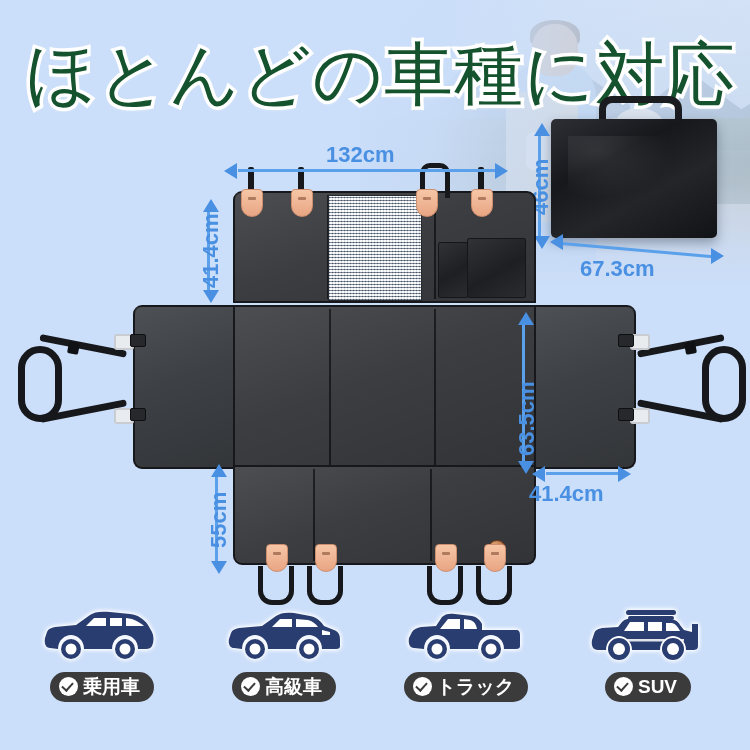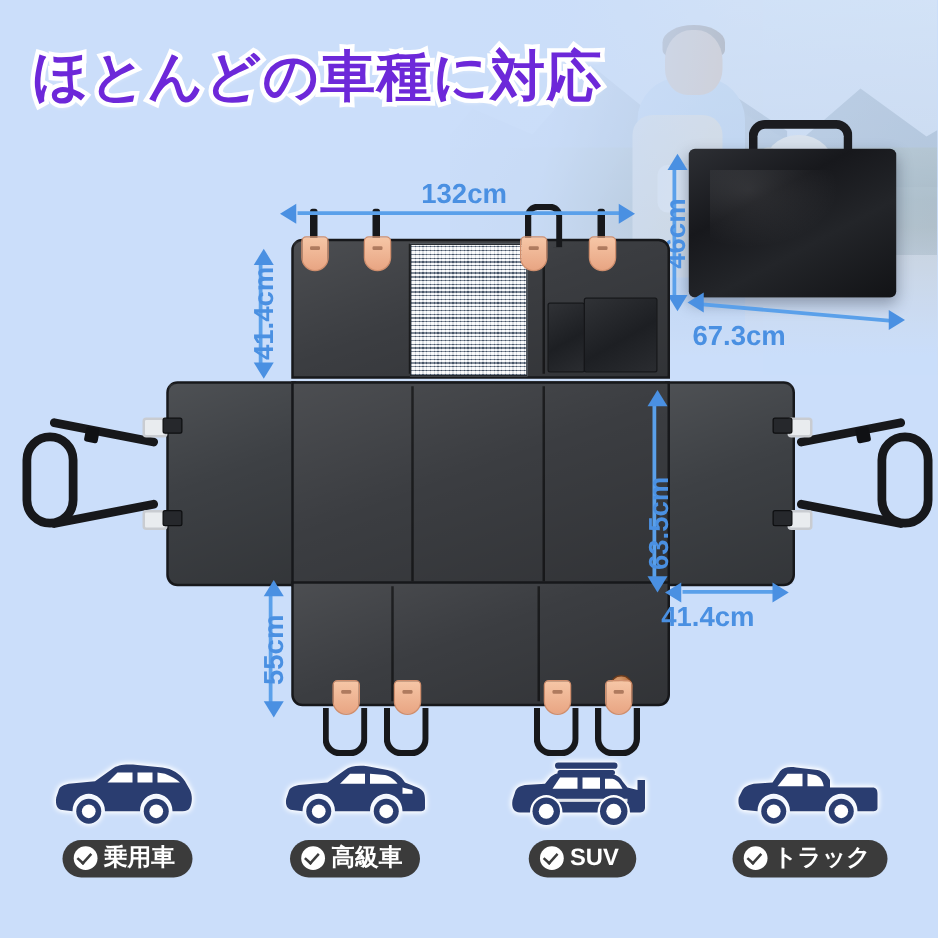--- a/index.html
+++ b/index.html
@@ -47,22 +47,22 @@
   .hero-arm{position:absolute;left:222px;top:168px;width:110px;height:34px;
     background:#a8c3dd;border-radius:18px;transform:rotate(-6deg);}
   .hero-fade{position:absolute;inset:0;
     background:linear-gradient(100deg,#cbdefa 0%,rgba(203,222,250,.92) 22%,rgba(203,222,250,.42) 52%,rgba(203,222,250,.20) 100%);}
   .hero-fade-b{position:absolute;left:0;right:0;bottom:-2px;height:120px;
     background:linear-gradient(180deg,rgba(203,222,250,0) 0%,#cbdefa 86%);}
 
   
   .headline{
     position:absolute;left:26px;top:40px;
-    font-size:44px;font-weight:700;letter-spacing:1px;line-height:1;
-    color:#6d28d9;white-space:nowrap;
+    font-size:69px;font-weight:400;letter-spacing:1px;line-height:1;
+    color:#14532d;white-space:nowrap;
     -webkit-text-stroke:7px #ffffff;paint-order:stroke fill;
     text-shadow:0 2px 4px rgba(255,255,255,.85);
   }
 
   
   .bag{position:absolute;left:551px;top:119px;width:166px;height:119px;}
   .bag-body{position:absolute;inset:0;border-radius:5px;
     background:linear-gradient(152deg,#2d2f34 0%,#17181c 34%,#232529 62%,#121316 100%);
     box-shadow:0 5px 12px rgba(20,30,50,.35);}
   .bag-sheen{position:absolute;left:10%;top:14%;width:62%;height:52%;
@@ -191,21 +191,21 @@
   </div>
 
   <div class="dim-v" style="left:538px;top:134px;height:104px;"></div>
   <div class="av av-u" style="left:534px;top:123px;"></div>
   <div class="av av-d" style="left:534px;top:236px;"></div>
   <div class="dim-label vert" style="left:528px;top:215px;">46cm</div>
 
   <div class="dim-h" style="left:562px;top:242px;width:152px;transform:rotate(5deg);transform-origin:left center;"></div>
   <div class="ah ah-l" style="left:550px;top:234px;"></div>
   <div class="ah ah-r" style="left:711px;top:248px;"></div>
-  <div class="dim-label" style="left:554px;top:256px;">67.3cm</div>
+  <div class="dim-label" style="left:580px;top:256px;">67.3cm</div>
 
   <div class="cover">
 
     <div class="panel p-back">
       <div class="panel-sheen"></div>
       <div class="seam-v" style="left:92px;"></div>
       <div class="seam-v" style="left:199px;"></div>
       <div class="mesh" style="left:93px;top:2px;width:92px;height:104px;"></div>
       <div class="pocket" style="left:203px;top:49px;width:28px;height:54px;"></div>
       <div class="pocket" style="left:232px;top:45px;width:57px;height:58px;"></div>
@@ -290,21 +290,21 @@
       <div class="clip" style="left:104px;top:14px;"></div>
       <div class="clip" style="left:104px;top:88px;"></div>
       <div class="anchor" style="left:120px;top:14px;"></div>
       <div class="anchor" style="left:120px;top:88px;"></div>
     </div>
   </div>
 
   <div class="dim-h" style="left:238px;top:169px;width:259px;"></div>
   <div class="ah ah-l" style="left:224px;top:163px;"></div>
   <div class="ah ah-r" style="left:495px;top:163px;"></div>
-  <div class="dim-label" style="left:337px;top:142px;">132cm</div>
+  <div class="dim-label" style="left:326px;top:142px;">132cm</div>
 
   <div class="dim-v" style="left:207px;top:210px;height:82px;"></div>
   <div class="av av-u" style="left:203px;top:199px;"></div>
   <div class="av av-d" style="left:203px;top:290px;"></div>
   <div class="dim-label vert" style="left:198px;top:288px;">41.4cm</div>
 
   <div class="dim-v" style="left:522px;top:323px;height:140px;"></div>
   <div class="av av-u" style="left:518px;top:312px;"></div>
   <div class="av av-d" style="left:518px;top:461px;"></div>
   <div class="dim-label vert" style="left:514px;top:456px;">63.5cm</div>
@@ -349,20 +349,38 @@
           <path fill="#ffffff" d="M98 22 L106 24 L106 27 L98 27 Z"></path>
           <circle cx="31" cy="41" r="10" fill="#2a3d70"></circle>
             <circle cx="31" cy="41" r="5.5" fill="#ffffff"></circle>
           <circle cx="85" cy="41" r="10" fill="#2a3d70"></circle>
             <circle cx="85" cy="41" r="5.5" fill="#ffffff"></circle>
         </svg>
       </div>
       <div class="badge">
         <span class="check"></span>
         <span>高級車</span>
+      </div>
+    </div>
+
+    <div class="vehicle">
+      <div class="vehicle-icon">
+        <svg width="120" height="56" viewBox="0 0 120 56" aria-hidden="true">
+          <path fill="#2a3d70" d="M8 40 C4 40 2 36 3 30 L6 24 C8 21 11 20 15 19 L30 18 L36 9 C39 6 43 5 49 6 L66 8 C71 9 74 12 76 16 L76 22 L110 22 C113 22 114 24 114 27 L114 38 C114 40 113 41 110 41 L98 41 C98 32 91 27 85 27 C79 27 72 32 72 41 L44 41 C44 32 37 27 31 27 C25 27 18 32 18 41 Z"></path>
+          <path fill="#ffffff" d="M42 11 L54 11 L54 21 L34 21 Z"></path>
+          <path fill="#ffffff" d="M58 11 L64 12 C68 13 70 16 71 21 L58 21 Z"></path>
+          <circle cx="31" cy="41" r="10" fill="#2a3d70"></circle>
+            <circle cx="31" cy="41" r="5.5" fill="#ffffff"></circle>
+          <circle cx="85" cy="41" r="10" fill="#2a3d70"></circle>
+            <circle cx="85" cy="41" r="5.5" fill="#ffffff"></circle>
+        </svg>
+      </div>
+      <div class="badge">
+        <span class="check"></span>
+        <span>トラック</span>
       </div>
     </div>
 
     <div class="vehicle">
       <div class="vehicle-icon">
         <svg width="120" height="56" viewBox="0 0 120 56" aria-hidden="true">
           <rect x="38" y="2" width="50" height="5" rx="2.5" fill="#2a3d70"></rect>
           <rect x="40" y="8" width="46" height="4" rx="2" fill="#2a3d70"></rect>
           <path fill="#2a3d70" d="M10 42 C5 42 3 38 4 32 L6 26 C7 22 10 21 14 20 L30 19 L34 14 C37 11 41 10 47 10 L80 11 C86 11 90 13 92 17 L96 22 L104 24 L104 16 L110 16 L110 38 C110 41 108 42 105 42 L98 42 C98 33 91 28 85 28 C79 28 72 33 72 42 L44 42 C44 33 37 28 31 28 C25 28 18 33 18 42 Z"></path>
           <path fill="#ffffff" d="M42 14 L56 14 L56 23 L36 23 Z"></path>
@@ -374,32 +392,14 @@
           <circle cx="85" cy="41" r="11" fill="#2a3d70"></circle>
             <circle cx="85" cy="41" r="6" fill="#ffffff"></circle>
         </svg>
       </div>
       <div class="badge">
         <span class="check"></span>
         <span>SUV</span>
       </div>
     </div>
 
-    <div class="vehicle">
-      <div class="vehicle-icon">
-        <svg width="120" height="56" viewBox="0 0 120 56" aria-hidden="true">
-          <path fill="#2a3d70" d="M8 40 C4 40 2 36 3 30 L6 24 C8 21 11 20 15 19 L30 18 L36 9 C39 6 43 5 49 6 L66 8 C71 9 74 12 76 16 L76 22 L110 22 C113 22 114 24 114 27 L114 38 C114 40 113 41 110 41 L98 41 C98 32 91 27 85 27 C79 27 72 32 72 41 L44 41 C44 32 37 27 31 27 C25 27 18 32 18 41 Z"></path>
-          <path fill="#ffffff" d="M42 11 L54 11 L54 21 L34 21 Z"></path>
-          <path fill="#ffffff" d="M58 11 L64 12 C68 13 70 16 71 21 L58 21 Z"></path>
-          <circle cx="31" cy="41" r="10" fill="#2a3d70"></circle>
-            <circle cx="31" cy="41" r="5.5" fill="#ffffff"></circle>
-          <circle cx="85" cy="41" r="10" fill="#2a3d70"></circle>
-            <circle cx="85" cy="41" r="5.5" fill="#ffffff"></circle>
-        </svg>
-      </div>
-      <div class="badge">
-        <span class="check"></span>
-        <span>トラック</span>
-      </div>
-    </div>
-
   </div>
 </div>
 
 </body></html>

